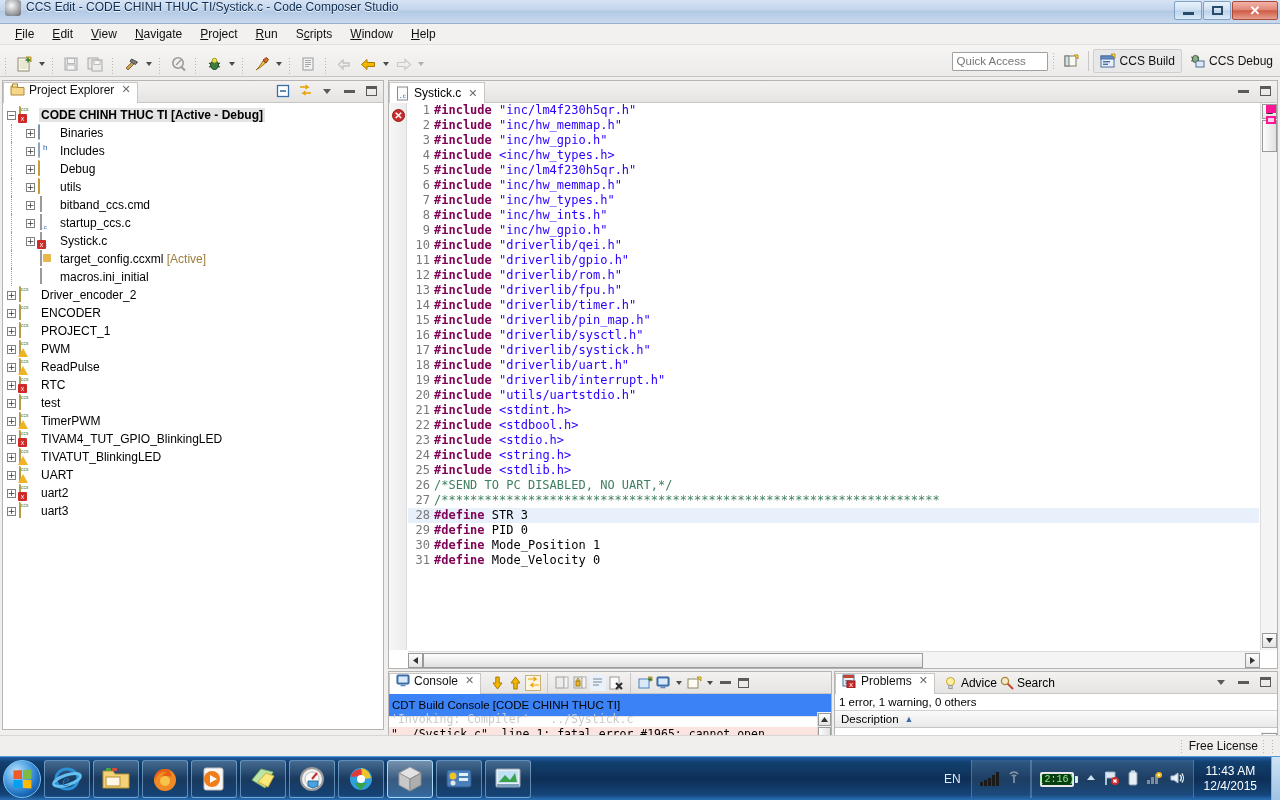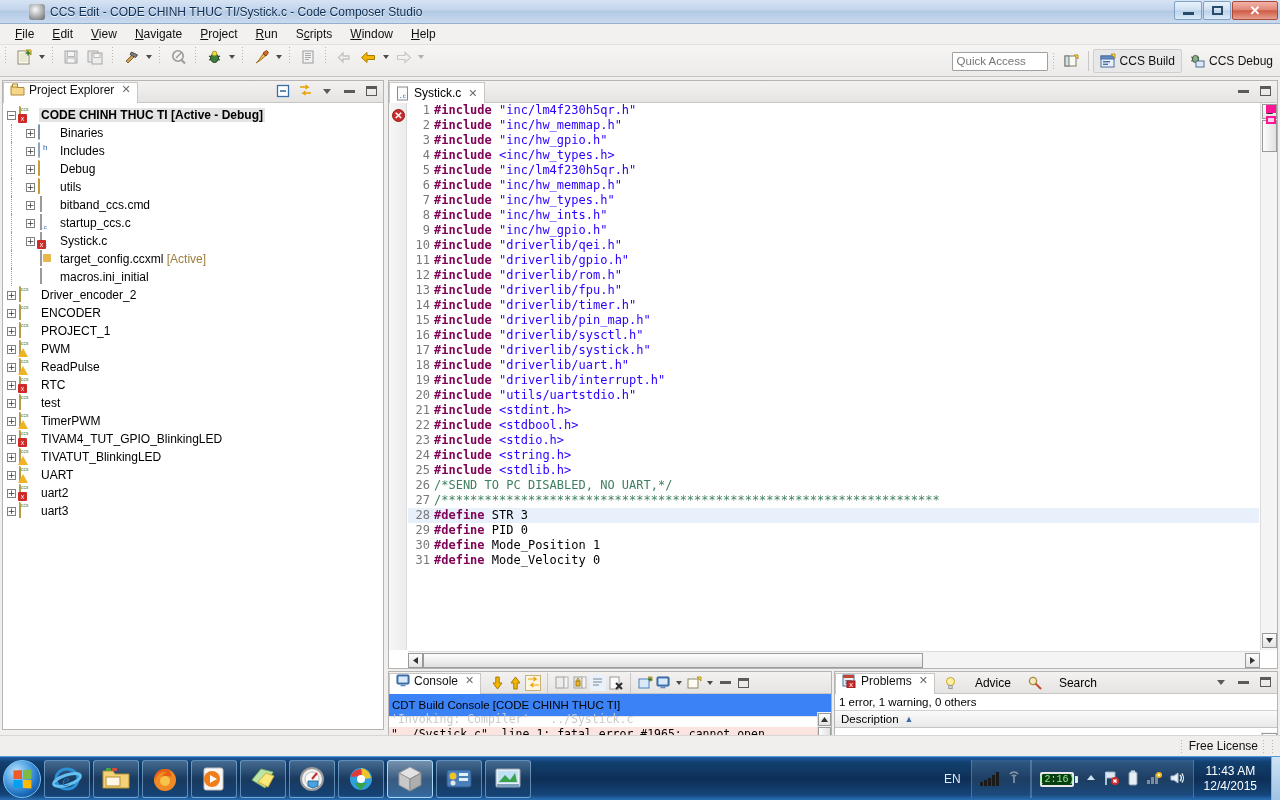--- a/index.html
+++ b/index.html
@@ -11,21 +11,21 @@
     font-size: 12px;
     background: #f0f0f0;
   }
   #app { position: relative; width: 1280px; height: 800px; }
 
   
   .titlebar {
     position: absolute; left:0; top:0; width:1280px; height:24px;
     background: linear-gradient(to bottom, #d6e3f3 0%, #c3d5ec 42%, #b4cae4 50%, #c9daef 100%);
     border-bottom: 1px solid #94b0cd;
-    display: flex; align-items: center; padding-left: 24px;
+    display: flex; align-items: flex-start;
   }
   .titlebar .tb-icon {
     width: 16px; height: 16px; margin-left: 5px; margin-right: 5px;
     background: radial-gradient(circle at 40% 35%, #fafafa, #8e9296 70%, #5f6265);
     border-radius: 3px; flex: none;
   }
   .titlebar .tb-title {
     font-size: 12px; color: #0c2c52; font-weight: normal;
     text-shadow: 0 1px 0 rgba(255,255,255,0.8);
     white-space: nowrap;
@@ -54,21 +54,21 @@
   .menu-item {
     padding: 2px 9px; font-size:12px; color:#111; cursor:default;
   }
   .menu-item u { text-decoration: underline; }
 
   
   .toolbar {
     position:absolute; left:0; top:45px; width:1280px; height:32px;
     background: linear-gradient(to bottom,#f6f5f4,#ecebea);
     border-bottom: 1px solid #c8c6c4;
-    display:flex; align-items:flex-start;
+    display:flex; align-items:flex-end;
   }
   .tb-grip { width:6px; height:20px; margin:0 3px;
     background-image: radial-gradient(#b9b7b5 40%, transparent 41%);
     background-size: 3px 3px; background-repeat: repeat-y;
     background-position: 1px 1px; flex:none; }
   .tb-btn { width:24px; height:24px; display:flex; align-items:center;
     justify-content:center; border:1px solid transparent; border-radius:2px; flex:none; }
   .tb-arrow { width:11px; height:24px; display:flex; align-items:center; justify-content:center; flex:none; }
   .tb-arrow::after { content:""; border-left:3.5px solid transparent; border-right:3.5px solid transparent;
     border-top:4px solid #4a4a4a; }
@@ -775,21 +775,21 @@
               <rect x="1" y="1" width="11" height="11" fill="#e8eef7" stroke="#4a6fa0"></rect>
               <rect x="1" y="1" width="11" height="3" fill="#c4462e"></rect>
               <rect x="3" y="6" width="7" height="1.3" fill="#7b93ad"></rect>
               <rect x="3" y="8.5" width="5" height="1.3" fill="#7b93ad"></rect>
               <rect x="5" y="7" width="8" height="7" fill="#cc2b2b" stroke="#8f1d1d"></rect>
               <text x="7" y="13" font-size="7" fill="#fff" font-family="monospace">x</text>
             </svg>
           <span>Problems</span>
           <span class="tab-x">✕</span>
         </div>
-        <div style="display:flex;align-items:center;gap:16px;margin-left:8px;">
+        <div style="display:flex;align-items:center;gap:2px;margin-left:8px;">
           <span class="vt-ic">
             <svg width="13" height="14" viewBox="0 0 13 14">
                 <circle cx="6.5" cy="5.5" r="4" fill="#fdf0a0" stroke="#c8a422"></circle>
                 <rect x="4.8" y="9.5" width="3.4" height="3" fill="#d8d8d8" stroke="#9a9a9a"></rect>
               </svg>
           </span>
           <span style="font-size:12px;">Advice</span>
           <span class="vt-ic">
             <svg width="14" height="14" viewBox="0 0 14 14">
                 <circle cx="5" cy="5" r="3.6" fill="#f5e8c8" stroke="#a88a3a" stroke-width="1.3"></circle>

